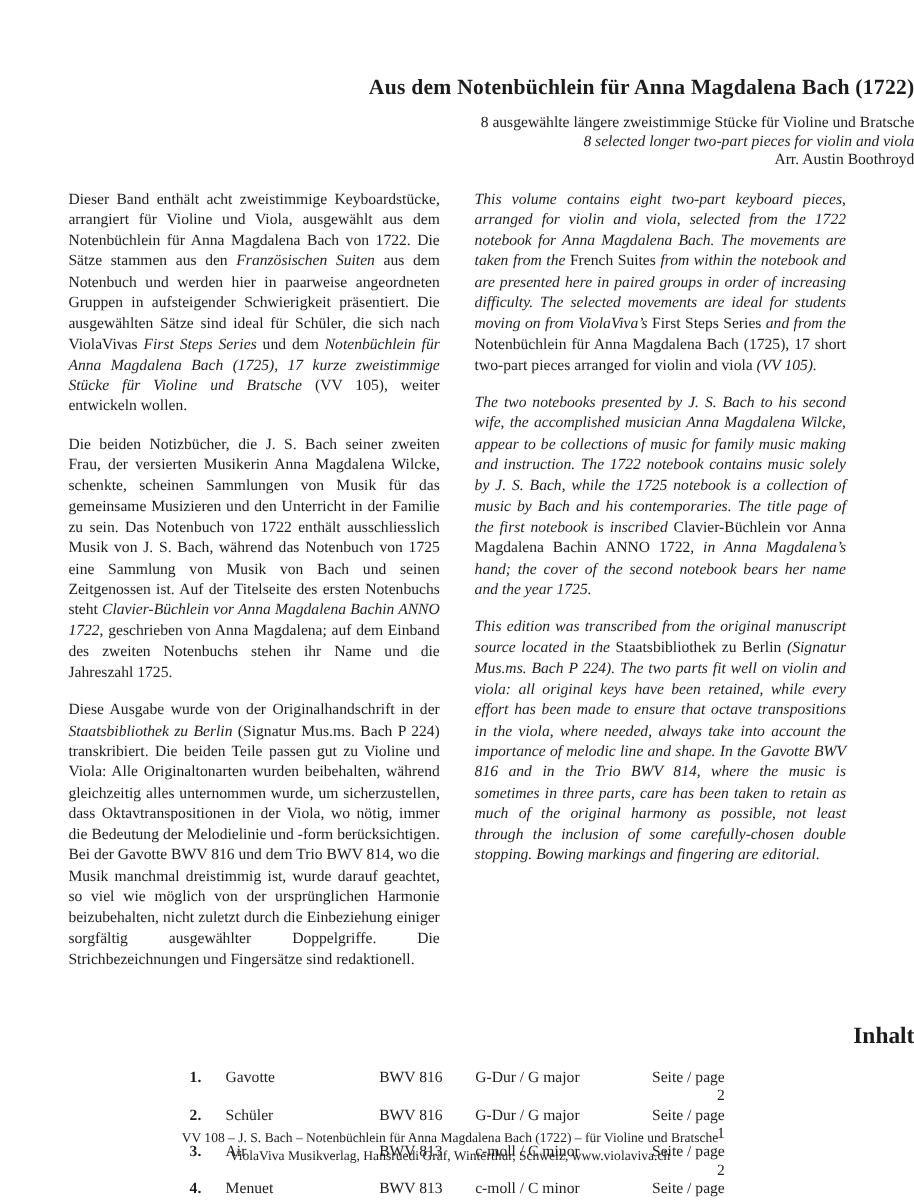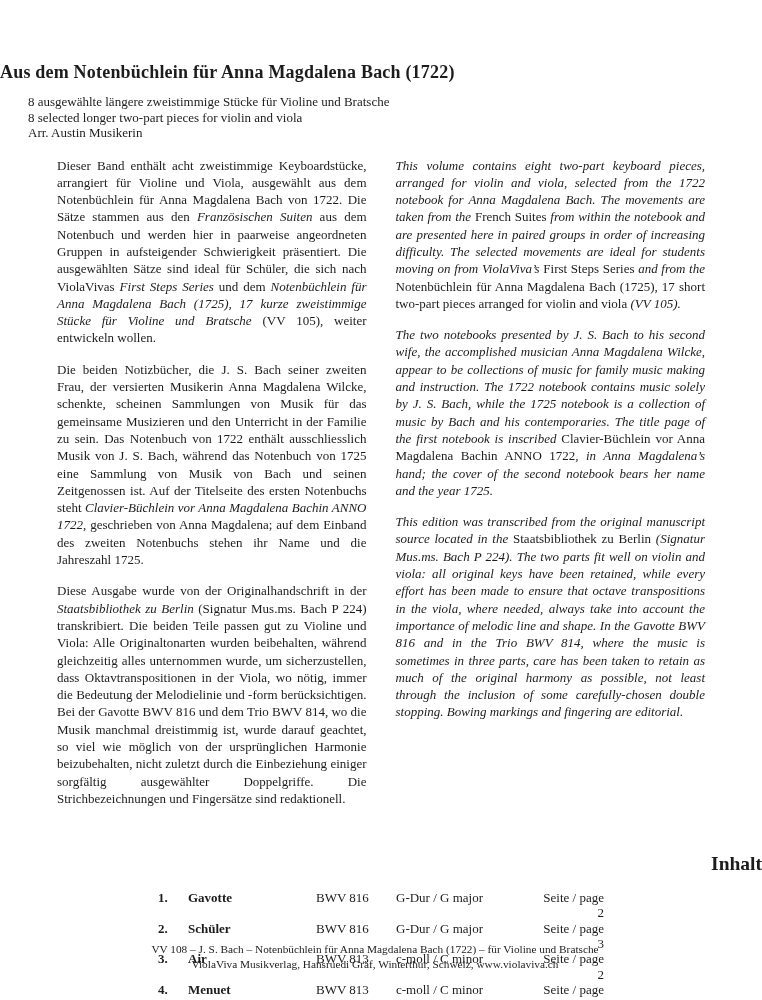--- a/index.html
+++ b/index.html
@@ -6,29 +6,29 @@
   .page {
     position: relative;
     width: 762px;
     height: 1000px;
     background: #ffffff;
     color: #1c1c1c;
     font-family: "Liberation Serif", serif;
     overflow: hidden;
     margin: 0 auto;
   }
-  .header { padding-top: 62px; text-align: left; }
+  .header { padding-top: 62px; text-align: right; }
   .title {
     font-size: 18px;
     font-weight: bold;
     margin: 0 0 11px 0;
     letter-spacing: 0.2px;
   }
   .sub { font-size: 13px; line-height: 15.5px; margin: 0; padding-left: 28px; }
-  .sub-en { }
+  .sub-en { font-style: italic; }
 
   .content {
     width: 648px;
     margin: 16px auto 0;
     display: flex;
     gap: 29px;
   }
   .col {
     width: 317px;
     font-size: 13px;
@@ -55,21 +55,21 @@
     width: 446px;
     margin: 15px auto 0;
     font-size: 13px;
   }
   .toc-row {
     display: grid;
     grid-template-columns: 30px 128px 80px 142px 1fr;
     line-height: 15.3px;
   }
   .toc-no { font-weight: bold; }
-  .toc-title { font-weight: bold; }
+  .toc-title { font-weight: normal; }
   .toc-bwv, .toc-key { font-weight: normal; }
   .toc-page { text-align: right; }
 
   .footer {
     position: absolute;
     left: 0;
     right: 12px;
     bottom: 28px;
     text-align: center;
     font-size: 11.3px;
@@ -79,21 +79,21 @@
 </style>
 </head>
 <body>
 
 <div class="page">
 
   <div class="header">
     <h1 class="title">Aus dem Notenbüchlein für Anna Magdalena Bach (1722)</h1>
     <p class="sub sub-de">8 ausgewählte längere zweistimmige Stücke für Violine und Bratsche</p>
     <p class="sub sub-en">8 selected longer two-part pieces for violin and viola</p>
-    <p class="sub sub-arr">Arr. Austin Musikerin</p>
+    <p class="sub sub-arr">Arr. Austin Boothroyd</p>
   </div>
 
   <div class="content">
     <div class="col col-left">
       <p><span>Dieser Band enthält acht zweistimmige Keyboardstücke, arrangiert für Violine und Viola, ausgewählt aus dem Notenbüchlein für Anna Magdalena Bach von 1722. Die Sätze stammen aus den </span><span style="font-style: italic;">Französischen Suiten</span><span> aus dem Notenbuch und werden hier in paarweise angeordneten Gruppen in aufsteigender Schwierigkeit präsentiert. Die ausgewählten Sätze sind ideal für Schüler, die sich nach ViolaVivas </span><span style="font-style: italic;">First Steps Series</span><span> und dem </span><span style="font-style: italic;">Notenbüchlein für Anna Magdalena Bach (1725), 17 kurze zweistimmige Stücke für Violine und Bratsche</span><span> (VV 105), weiter entwickeln wollen.</span></p>
       <p><span>Die beiden Notizbücher, die J. S. Bach seiner zweiten Frau, der versierten Musikerin Anna Magdalena Wilcke, schenkte, scheinen Sammlungen von Musik für das gemeinsame Musizieren und den Unterricht in der Familie zu sein. Das Notenbuch von 1722 enthält ausschliesslich Musik von J. S. Bach, während das Notenbuch von 1725 eine Sammlung von Musik von Bach und seinen Zeitgenossen ist. Auf der Titelseite des ersten Notenbuchs steht </span><span style="font-style: italic;">Clavier-Büchlein vor Anna Magdalena Bachin ANNO 1722</span><span>, geschrieben von Anna Magdalena; auf dem Einband des zweiten Notenbuchs stehen ihr Name und die Jahreszahl 1725.</span></p>
       <p><span>Diese Ausgabe wurde von der Originalhandschrift in der </span><span style="font-style: italic;">Staatsbibliothek zu Berlin</span><span> (Signatur Mus.ms. Bach P 224) transkribiert. Die beiden Teile passen gut zu Violine und Viola: Alle Originaltonarten wurden beibehalten, während gleichzeitig alles unternommen wurde, um sicherzustellen, dass Oktavtranspositionen in der Viola, wo nötig, immer die Bedeutung der Melodielinie und -form berücksichtigen. Bei der Gavotte BWV 816 und dem Trio BWV 814, wo die Musik manchmal dreistimmig ist, wurde darauf geachtet, so viel wie möglich von der ursprünglichen Harmonie beizubehalten, nicht zuletzt durch die Einbeziehung einiger sorgfältig ausgewählter Doppelgriffe. Die Strichbezeichnungen und Fingersätze sind redaktionell.</span></p>
     </div>
     <div class="col col-right">
       <p><span style="font-style: italic;">This volume contains eight two-part keyboard pieces, arranged for violin and viola, selected from the 1722 notebook for Anna Magdalena Bach. The movements are taken from the </span><span>French Suites</span><span style="font-style: italic;"> from within the notebook and are presented here in paired groups in order of increasing difficulty. The selected movements are ideal for students moving on from ViolaViva’s </span><span>First Steps Series</span><span style="font-style: italic;"> and from the </span><span>Notenbüchlein für Anna Magdalena Bach (1725), 17 short two-part pieces arranged for violin and viola</span><span style="font-style: italic;"> (VV 105).</span></p>
@@ -111,21 +111,21 @@
         <span class="toc-title">Gavotte</span>
         <span class="toc-bwv">BWV 816</span>
         <span class="toc-key">G-Dur / G major</span>
         <span class="toc-page">Seite / page 2</span>
       </div>
       <div class="toc-row">
         <span class="toc-no">2.</span>
         <span class="toc-title">Schüler</span>
         <span class="toc-bwv">BWV 816</span>
         <span class="toc-key">G-Dur / G major</span>
-        <span class="toc-page">Seite / page 3</span>
+        <span class="toc-page">Seite / page 1</span>
       </div>
       <div class="toc-row">
         <span class="toc-no">3.</span>
         <span class="toc-title">Air</span>
         <span class="toc-bwv">BWV 813</span>
         <span class="toc-key">c-moll / C minor</span>
         <span class="toc-page">Seite / page 2</span>
       </div>
       <div class="toc-row">
         <span class="toc-no">4.</span>

